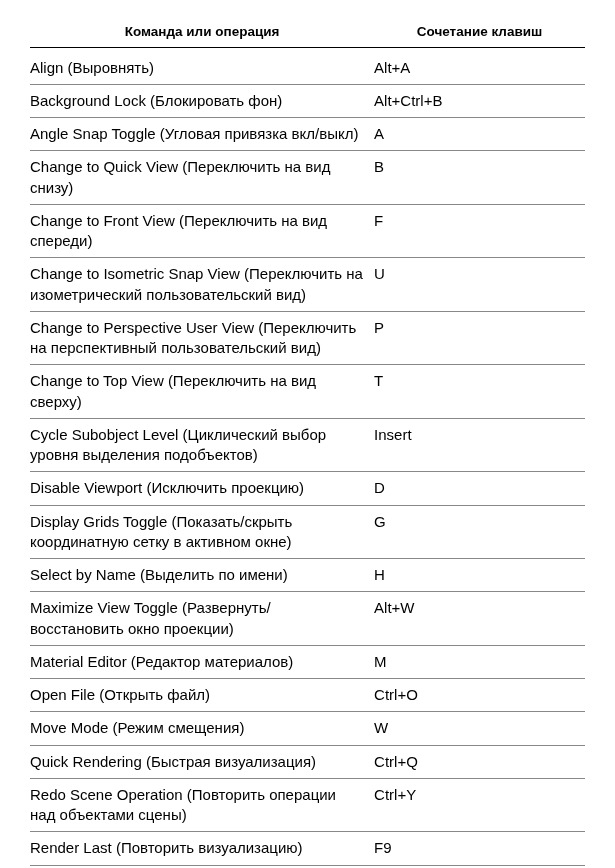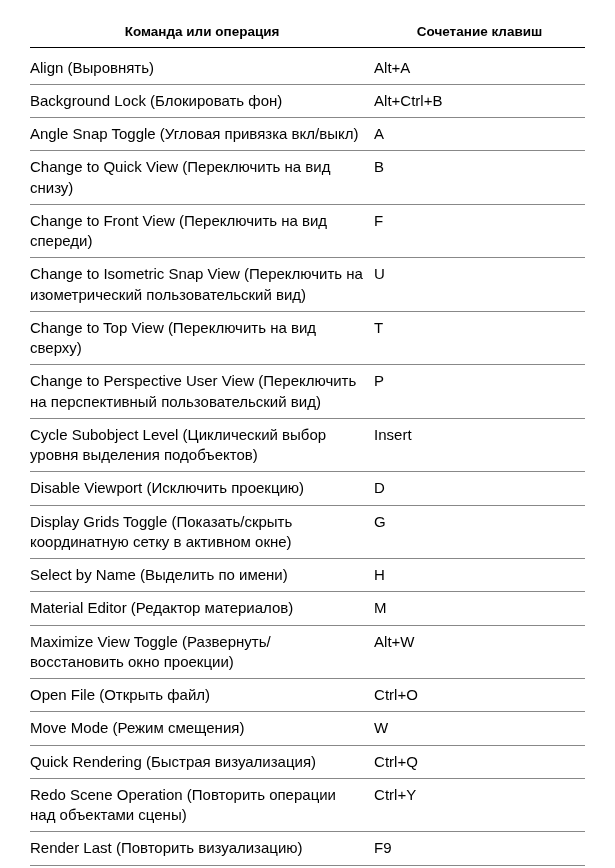--- a/index.html
+++ b/index.html
@@ -80,53 +80,53 @@
       <tr>
         <td>Change to Front View (Переключить на вид спереди)</td>
         <td>F</td>
       </tr>
       <tr>
         <td>Change to Isometric Snap View
 (Переключить на изометрический пользовательский вид)</td>
         <td>U</td>
       </tr>
       <tr>
-        <td>Change to Top View (Переключить на вид сверху)</td>
-        <td>T</td>
-      </tr>
-      <tr>
         <td>Change to Perspective User View
 (Переключить на перспективный пользовательский вид)</td>
         <td>P</td>
+      </tr>
+      <tr>
+        <td>Change to Top View (Переключить на вид сверху)</td>
+        <td>T</td>
       </tr>
       <tr>
         <td>Cycle Subobject Level
 (Циклический выбор уровня выделения подобъектов)</td>
         <td>Insert</td>
       </tr>
       <tr>
         <td>Disable Viewport (Исключить проекцию)</td>
         <td>D</td>
       </tr>
       <tr>
         <td>Display Grids Toggle (Показать/скрыть координатную сетку в активном окне)</td>
         <td>G</td>
       </tr>
       <tr>
         <td>Select by Name (Выделить по имени)</td>
         <td>H</td>
       </tr>
       <tr>
-        <td>Material Editor (Редактор материалов)</td>
-        <td>M</td>
-      </tr>
-      <tr>
         <td>Maximize View Toggle
 (Развернуть/восстановить окно проекции)</td>
         <td>Alt+W</td>
+      </tr>
+      <tr>
+        <td>Material Editor (Редактор материалов)</td>
+        <td>M</td>
       </tr>
       <tr>
         <td>Open File (Открыть файл)</td>
         <td>Ctrl+O</td>
       </tr>
       <tr>
         <td>Move Mode (Режим смещения)</td>
         <td>W</td>
       </tr>
       <tr>

